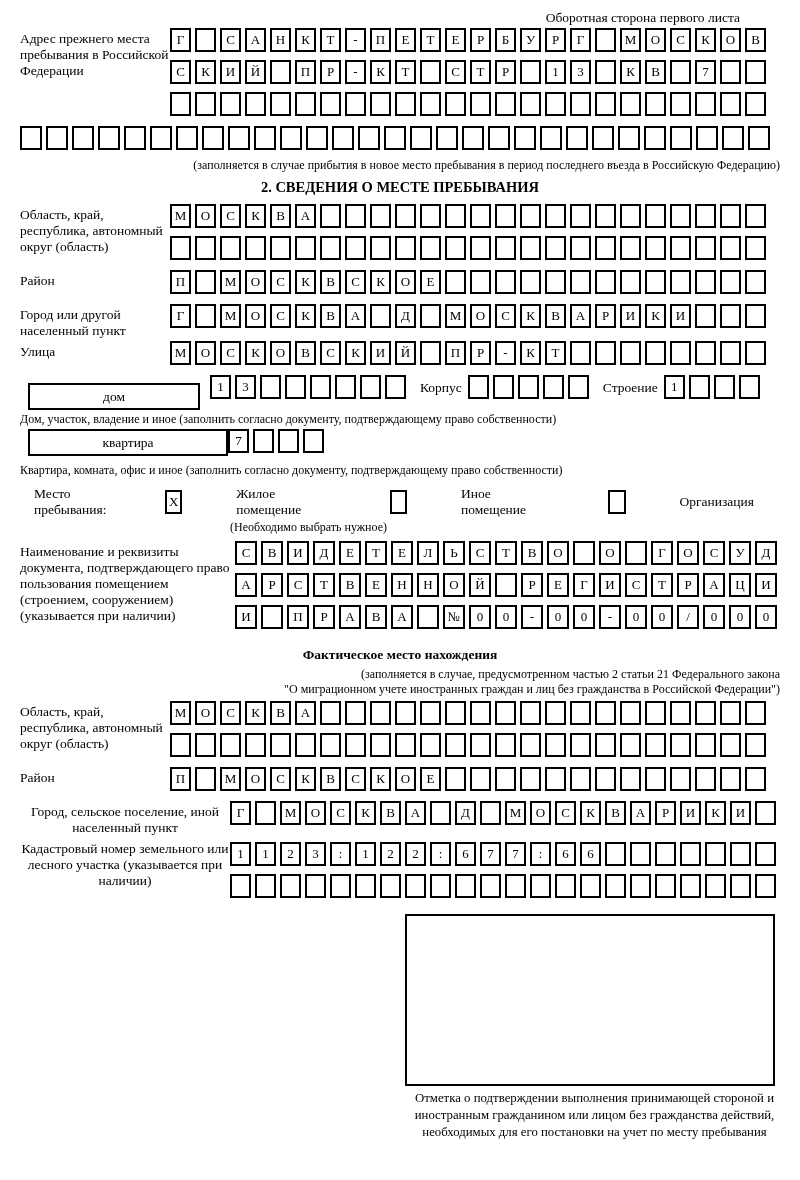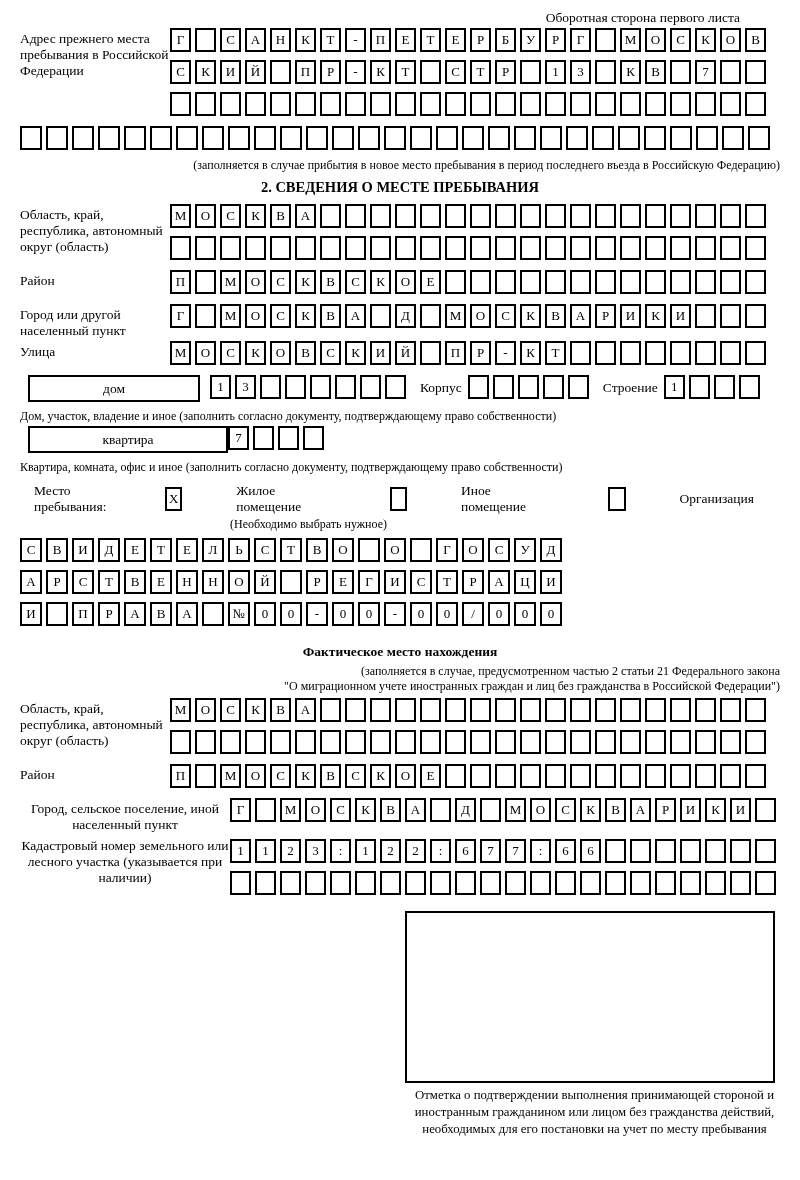--- a/index.html
+++ b/index.html
@@ -29,21 +29,21 @@
   .caption{font-size:12px;line-height:15px;}
   .caption.center{text-align:right;}
   .sec-title{text-align:center;font-weight:bold;font-size:14.5px;margin:6px 0 8px 0;}
   .sub-title{text-align:center;font-weight:bold;font-size:13.5px;margin:10px 0 4px 0;}
   
   .houserow{display:flex;align-items:flex-start;margin:2px 0 2px 8px;}
   .widebox{
     box-sizing:border-box;border:2px solid #000;height:27px;
     text-align:center;font-size:13.5px;line-height:23px;background:#fff;
   }
-  .widebox.dom{width:172px;margin-right:10px;}
+  .widebox.dom{width:172px;margin-right:10px;margin-top:8px;}
   .widebox.kvartira{width:200px;}
   .inline-label{font-size:13.5px;line-height:26px;margin:0 6px 0 10px;}
   
   .mesto{display:flex;align-items:center;margin:8px 0 0 14px;font-size:13.5px;gap:44px;}
   .cb{
     display:inline-block;box-sizing:border-box;width:23px;height:24px;
     border:2px solid #000;text-align:center;font-size:13px;line-height:20px;
     margin:0 10px;background:#fff;
   }
   .mesto .opt-label{margin-right:26px;}
@@ -129,20 +129,21 @@
     <span class="cb">X</span>
     <span class="opt-label">Жилое помещение</span>
     <span class="cb"></span>
     <span class="opt-label">Иное помещение</span>
     <span class="cb"></span>
     <span class="opt-label">Организация</span>
   </div>
   <div class="mesto-caption">(Необходимо выбрать нужное)</div>
 
   <div class="field">
+    <div class="flabel doc">Наименование и реквизиты документа, подтверждающего право пользования помещением (строением, сооружением) (указывается при наличии)</div>
     <div class="rows">
       <div class="cellrow p26"><span class="cell">С</span><span class="cell">В</span><span class="cell">И</span><span class="cell">Д</span><span class="cell">Е</span><span class="cell">Т</span><span class="cell">Е</span><span class="cell">Л</span><span class="cell">Ь</span><span class="cell">С</span><span class="cell">Т</span><span class="cell">В</span><span class="cell">О</span><span class="cell"></span><span class="cell">О</span><span class="cell"></span><span class="cell">Г</span><span class="cell">О</span><span class="cell">С</span><span class="cell">У</span><span class="cell">Д</span></div>
       <div class="cellrow p26"><span class="cell">А</span><span class="cell">Р</span><span class="cell">С</span><span class="cell">Т</span><span class="cell">В</span><span class="cell">Е</span><span class="cell">Н</span><span class="cell">Н</span><span class="cell">О</span><span class="cell">Й</span><span class="cell"></span><span class="cell">Р</span><span class="cell">Е</span><span class="cell">Г</span><span class="cell">И</span><span class="cell">С</span><span class="cell">Т</span><span class="cell">Р</span><span class="cell">А</span><span class="cell">Ц</span><span class="cell">И</span></div>
       <div class="cellrow p26"><span class="cell">И</span><span class="cell"></span><span class="cell">П</span><span class="cell">Р</span><span class="cell">А</span><span class="cell">В</span><span class="cell">А</span><span class="cell"></span><span class="cell">№</span><span class="cell">0</span><span class="cell">0</span><span class="cell">-</span><span class="cell">0</span><span class="cell">0</span><span class="cell">-</span><span class="cell">0</span><span class="cell">0</span><span class="cell">/</span><span class="cell">0</span><span class="cell">0</span><span class="cell">0</span></div>
     </div>
   </div>
 
   <div class="sub-title">Фактическое место нахождения</div>
   <div class="caption center">(заполняется в случае, предусмотренном частью 2 статьи 21 Федерального закона</div>
   <div class="caption center">"О миграционном учете иностранных граждан и лиц без гражданства в Российской Федерации")</div>

